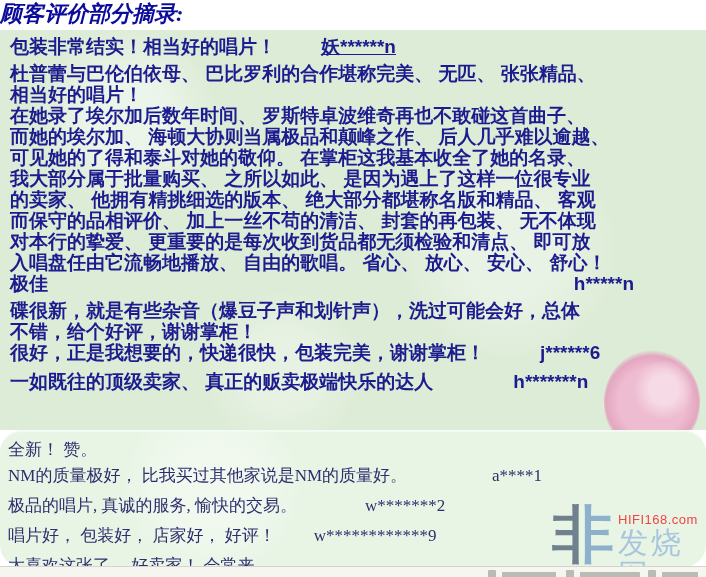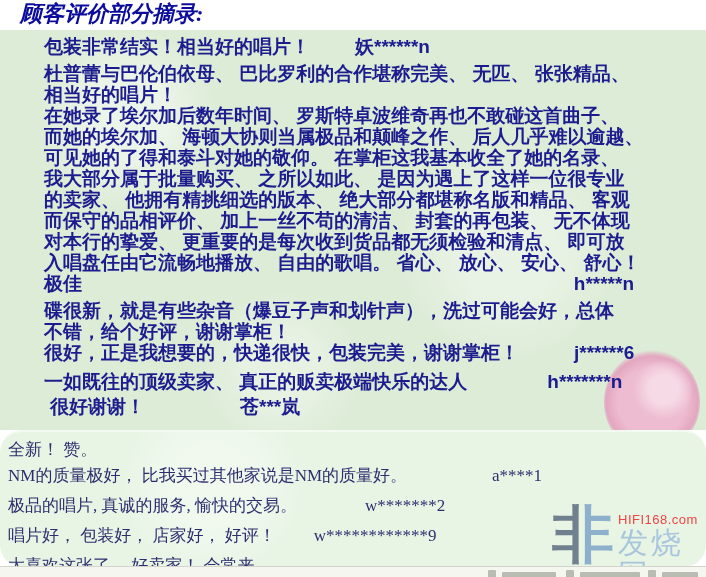--- a/index.html
+++ b/index.html
@@ -3,34 +3,34 @@
 <meta charset="utf-8">
 <style>
   html,body{margin:0;padding:0;}
   body{
     width:706px;height:577px;overflow:hidden;background:#ffffff;
     font-family:"Liberation Sans",sans-serif;position:relative;
   }
   .page{position:relative;width:706px;height:577px;overflow:hidden;}
   .title{
     font-family:"Liberation Serif",serif;font-style:italic;font-weight:bold;
-    color:#0c0c9c;font-size:22px;height:30px;line-height:28px;padding-left:20px;
+    color:#0c0c9c;font-size:22px;height:30px;line-height:28px;padding-left:0;
     box-sizing:border-box;white-space:nowrap;
   }
   .top-section{
     position:relative;width:706px;height:400px;box-sizing:border-box;
     padding:6px 0 0 10px;
     background:
       radial-gradient(circle at 18% 22%, rgba(255,255,255,0.45) 0 40px, rgba(255,255,255,0) 90px),
       radial-gradient(circle at 72% 55%, rgba(255,255,255,0.35) 0 50px, rgba(255,255,255,0) 110px),
       radial-gradient(circle at 40% 85%, rgba(255,255,255,0.30) 0 35px, rgba(255,255,255,0) 80px),
       #ddecd7;
     color:#1c1c8e;font-weight:bold;font-size:19px;overflow:hidden;
   }
-  .line{height:21px;line-height:21px;white-space:nowrap;display:flex;position:relative;z-index:2;margin-left:34px;}
+  .line{height:21px;line-height:21px;white-space:nowrap;display:flex;position:relative;z-index:2;}
   .rev{white-space:nowrap;}
   .sp6{height:6px;} .sp8{height:8px;} .sp4{height:4px;}
   .bottom-section{
     position:relative;width:706px;height:137px;box-sizing:border-box;
     padding:5px 0 0 8px;border-top:2px solid #f3faf1;
     background:
       radial-gradient(circle at 30% 40%, rgba(255,255,255,0.40) 0 40px, rgba(255,255,255,0) 90px),
       #e8f5e5;
     font-family:"Liberation Serif",serif;color:#2e2e6e;font-size:17px;overflow:visible;border-radius:22px;
   }
@@ -69,21 +69,21 @@
   <div class="title">顾客评价部分摘录:</div>
 
   <div class="top-section">
     <div class="flower">
 
       <div class="head"></div>
     </div>
 
     <div class="line">
       <span>包装非常结实！相当好的唱片！</span>
-      <span class="rev" style="margin-left:45px;">妖******n</span>
+      <span class="rev" style="margin-left:45px;text-decoration:underline;">妖******n</span>
     </div>
     <div class="sp6"></div>
 
     <div class="line">
         <span>杜普蕾与巴伦伯依母、 巴比罗利的合作堪称完美、 无匹、 张张精品、</span>
       </div>
     <div class="line">
         <span>相当好的唱片！</span>
       </div>
     <div class="line">
@@ -126,24 +126,20 @@
       <span>很好，正是我想要的，快递很快，包装完美，谢谢掌柜！</span>
       <span class="rev" style="margin-left:55px;">j******6</span>
     </div>
     <div class="sp8"></div>
 
     <div class="line">
       <span>一如既往的顶级卖家、 真正的贩卖极端快乐的达人</span>
       <span class="rev" style="margin-left:80px;">h*******n</span>
     </div>
     <div class="sp4"></div>
-    <div class="line">
-      <span style="margin-left:6px;">很好谢谢！</span>
-      <span class="rev" style="margin-left:95px;">苍***岚</span>
-    </div>
   </div>
 
   <div class="bottom-section">
     <div class="bline">
         <span>全新！ 赞。</span>
       </div>
     <div class="bline">
       <span>NM的质量极好， 比我买过其他家说是NM的质量好。</span>
       <span class="rev" style="margin-left:85px;">a****1</span>
     </div>

